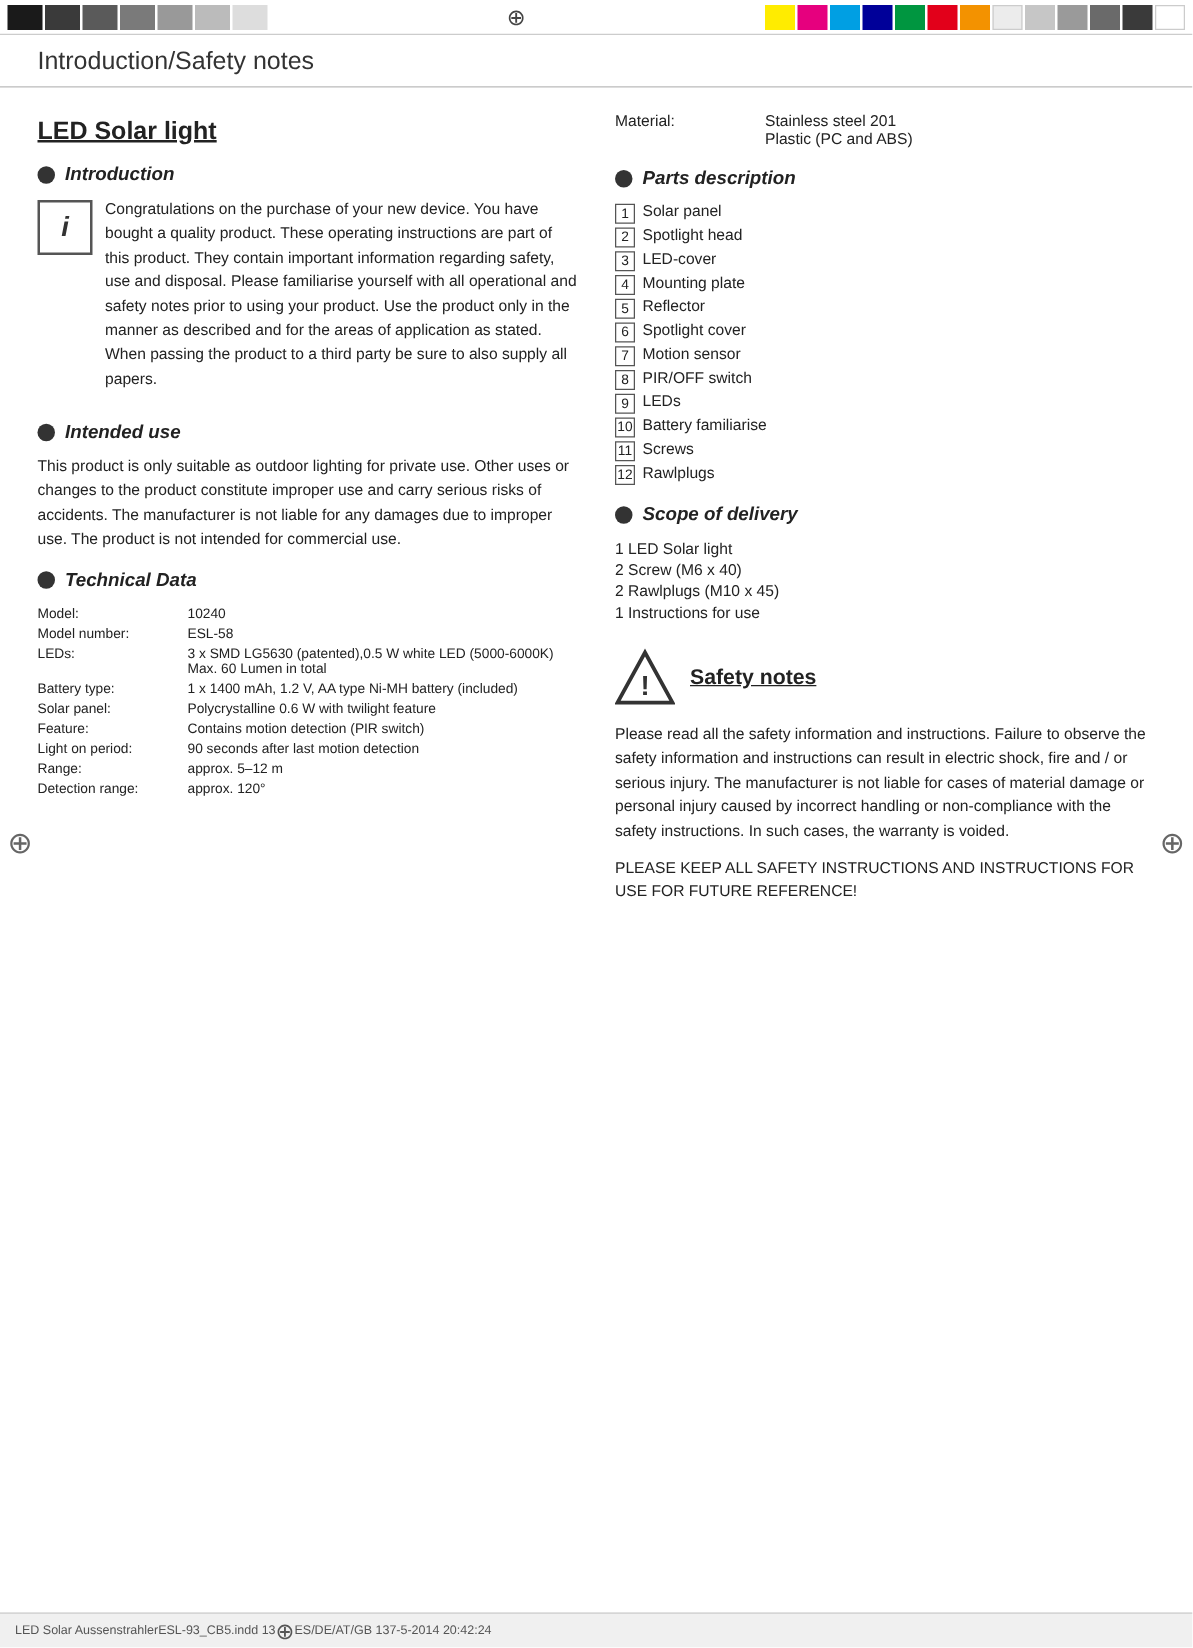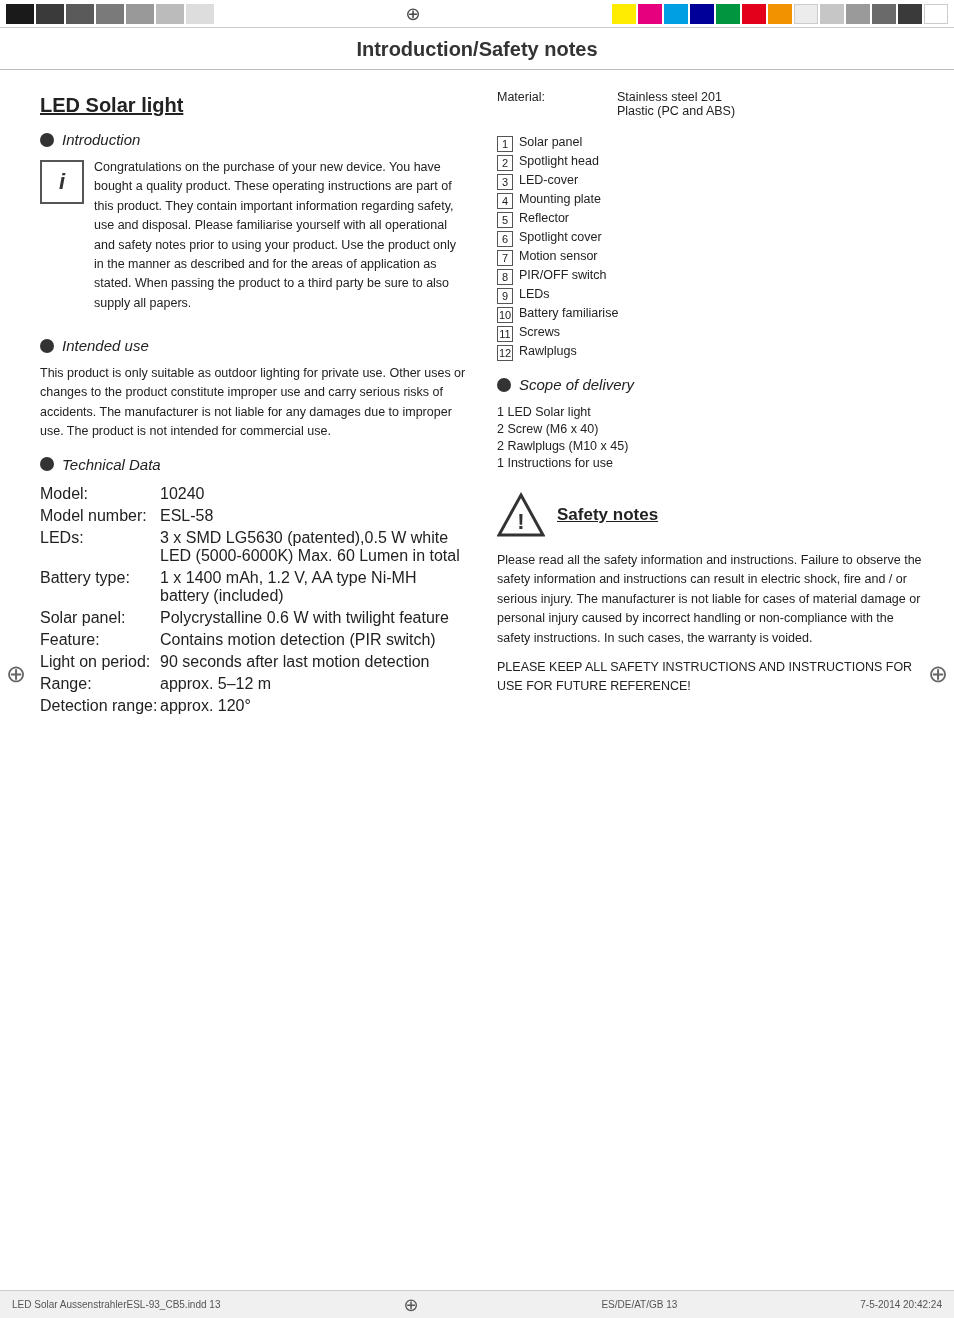--- a/index.html
+++ b/index.html
@@ -54,40 +54,39 @@
     .footer-bar {
       position: absolute;
       bottom: 0;
       left: 0;
       right: 0;
       height: 28px;
       background: #f0f0f0;
       border-top: 1px solid #ccc;
       display: flex;
       align-items: center;
-      justify-content: space-between;
       padding: 0 12px;
       font-size: 10px;
       color: #555;
     }
 
     
     .page-header {
-      text-align: center;
+      text-align: left;
       padding: 10px 30px 8px 30px;
       font-size: 20px;
-      font-weight: bold;
+      font-weight: normal;
       border-bottom: 1px solid #bbb;
       color: #333;
     }
 
     
     .content-area {
       display: flex;
-      padding: 18px 30px 20px 40px;
+      padding: 18px 30px 20px 30px;
       gap: 30px;
     }
 
     .left-col {
       flex: 1;
       min-width: 0;
     }
 
     .right-col {
       flex: 1;
@@ -105,21 +104,21 @@
     .section-heading .bullet {
       display: inline-block;
       width: 14px;
       height: 14px;
       background: #333;
       border-radius: 50%;
       flex-shrink: 0;
     }
     .section-heading h2 {
       font-size: 15px;
-      font-weight: normal;
+      font-weight: bold;
       font-style: italic;
       color: #222;
     }
 
     .product-title {
       font-size: 20px;
       font-weight: bold;
       text-decoration: underline;
       margin-bottom: 14px;
       margin-top: 6px;
@@ -150,21 +149,21 @@
       font-size: 12.5px;
       line-height: 1.55;
       color: #222;
       margin-bottom: 10px;
     }
 
     
     .tech-table {
       width: 100%;
       border-collapse: collapse;
-      font-size: 16px;
+      font-size: 11px;
       margin-top: 8px;
     }
     .tech-table td {
       padding: 2px 0;
       vertical-align: top;
     }
     .tech-table td:first-child {
       width: 120px;
       color: #222;
       font-weight: normal;
@@ -354,20 +353,24 @@
     <table class="spec-table">
       <tbody id="spec-table-body">
           <tr>
             <td>Material:</td>
             <td style="white-space:pre-line">Stainless steel 201
 Plastic (PC and ABS)</td>
           </tr>
         </tbody>
     </table>
 
+    <div class="section-heading">
+      <span class="bullet"></span>
+      <h2>Parts description</h2>
+    </div>
 
     <ul class="parts-list" id="parts-list">
         <li>
           <span class="num-box">1</span>
           <span>Solar panel</span>
         </li>
         <li>
           <span class="num-box">2</span>
           <span>Spotlight head</span>
         </li>

